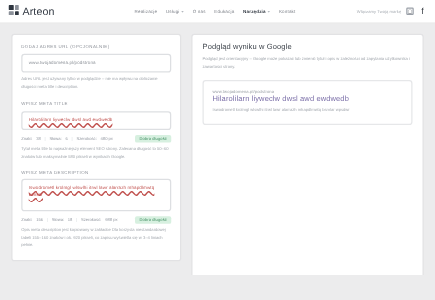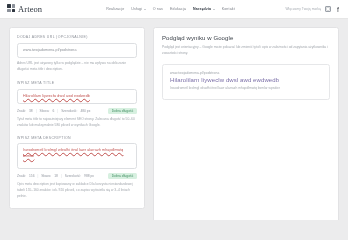--- a/index.html
+++ b/index.html
@@ -12,21 +12,21 @@
 
   
   .header {
     height: 19px;
     background: #ffffff;
     display: flex;
     align-items: center;
     padding: 0 7px;
     border-bottom: 1px solid #e6e6e6;
   }
-  .brand { display: flex; gap: 3px; font-family: Liberation Serif, serif; }
+  .brand { display: flex; gap: 3px; }
   .brand-mark {
     width: 8px; height: 8px;
     display: grid;
     grid-template-columns: 1fr 1fr;
     grid-template-rows: 1fr 1fr;
     gap: 1px;
   }
   .brand-mark i { background: #2f3640; border-radius: 0.5px; display:block; }
   .brand-mark i.dim { background: #8b9099; }
   .brand-name {

